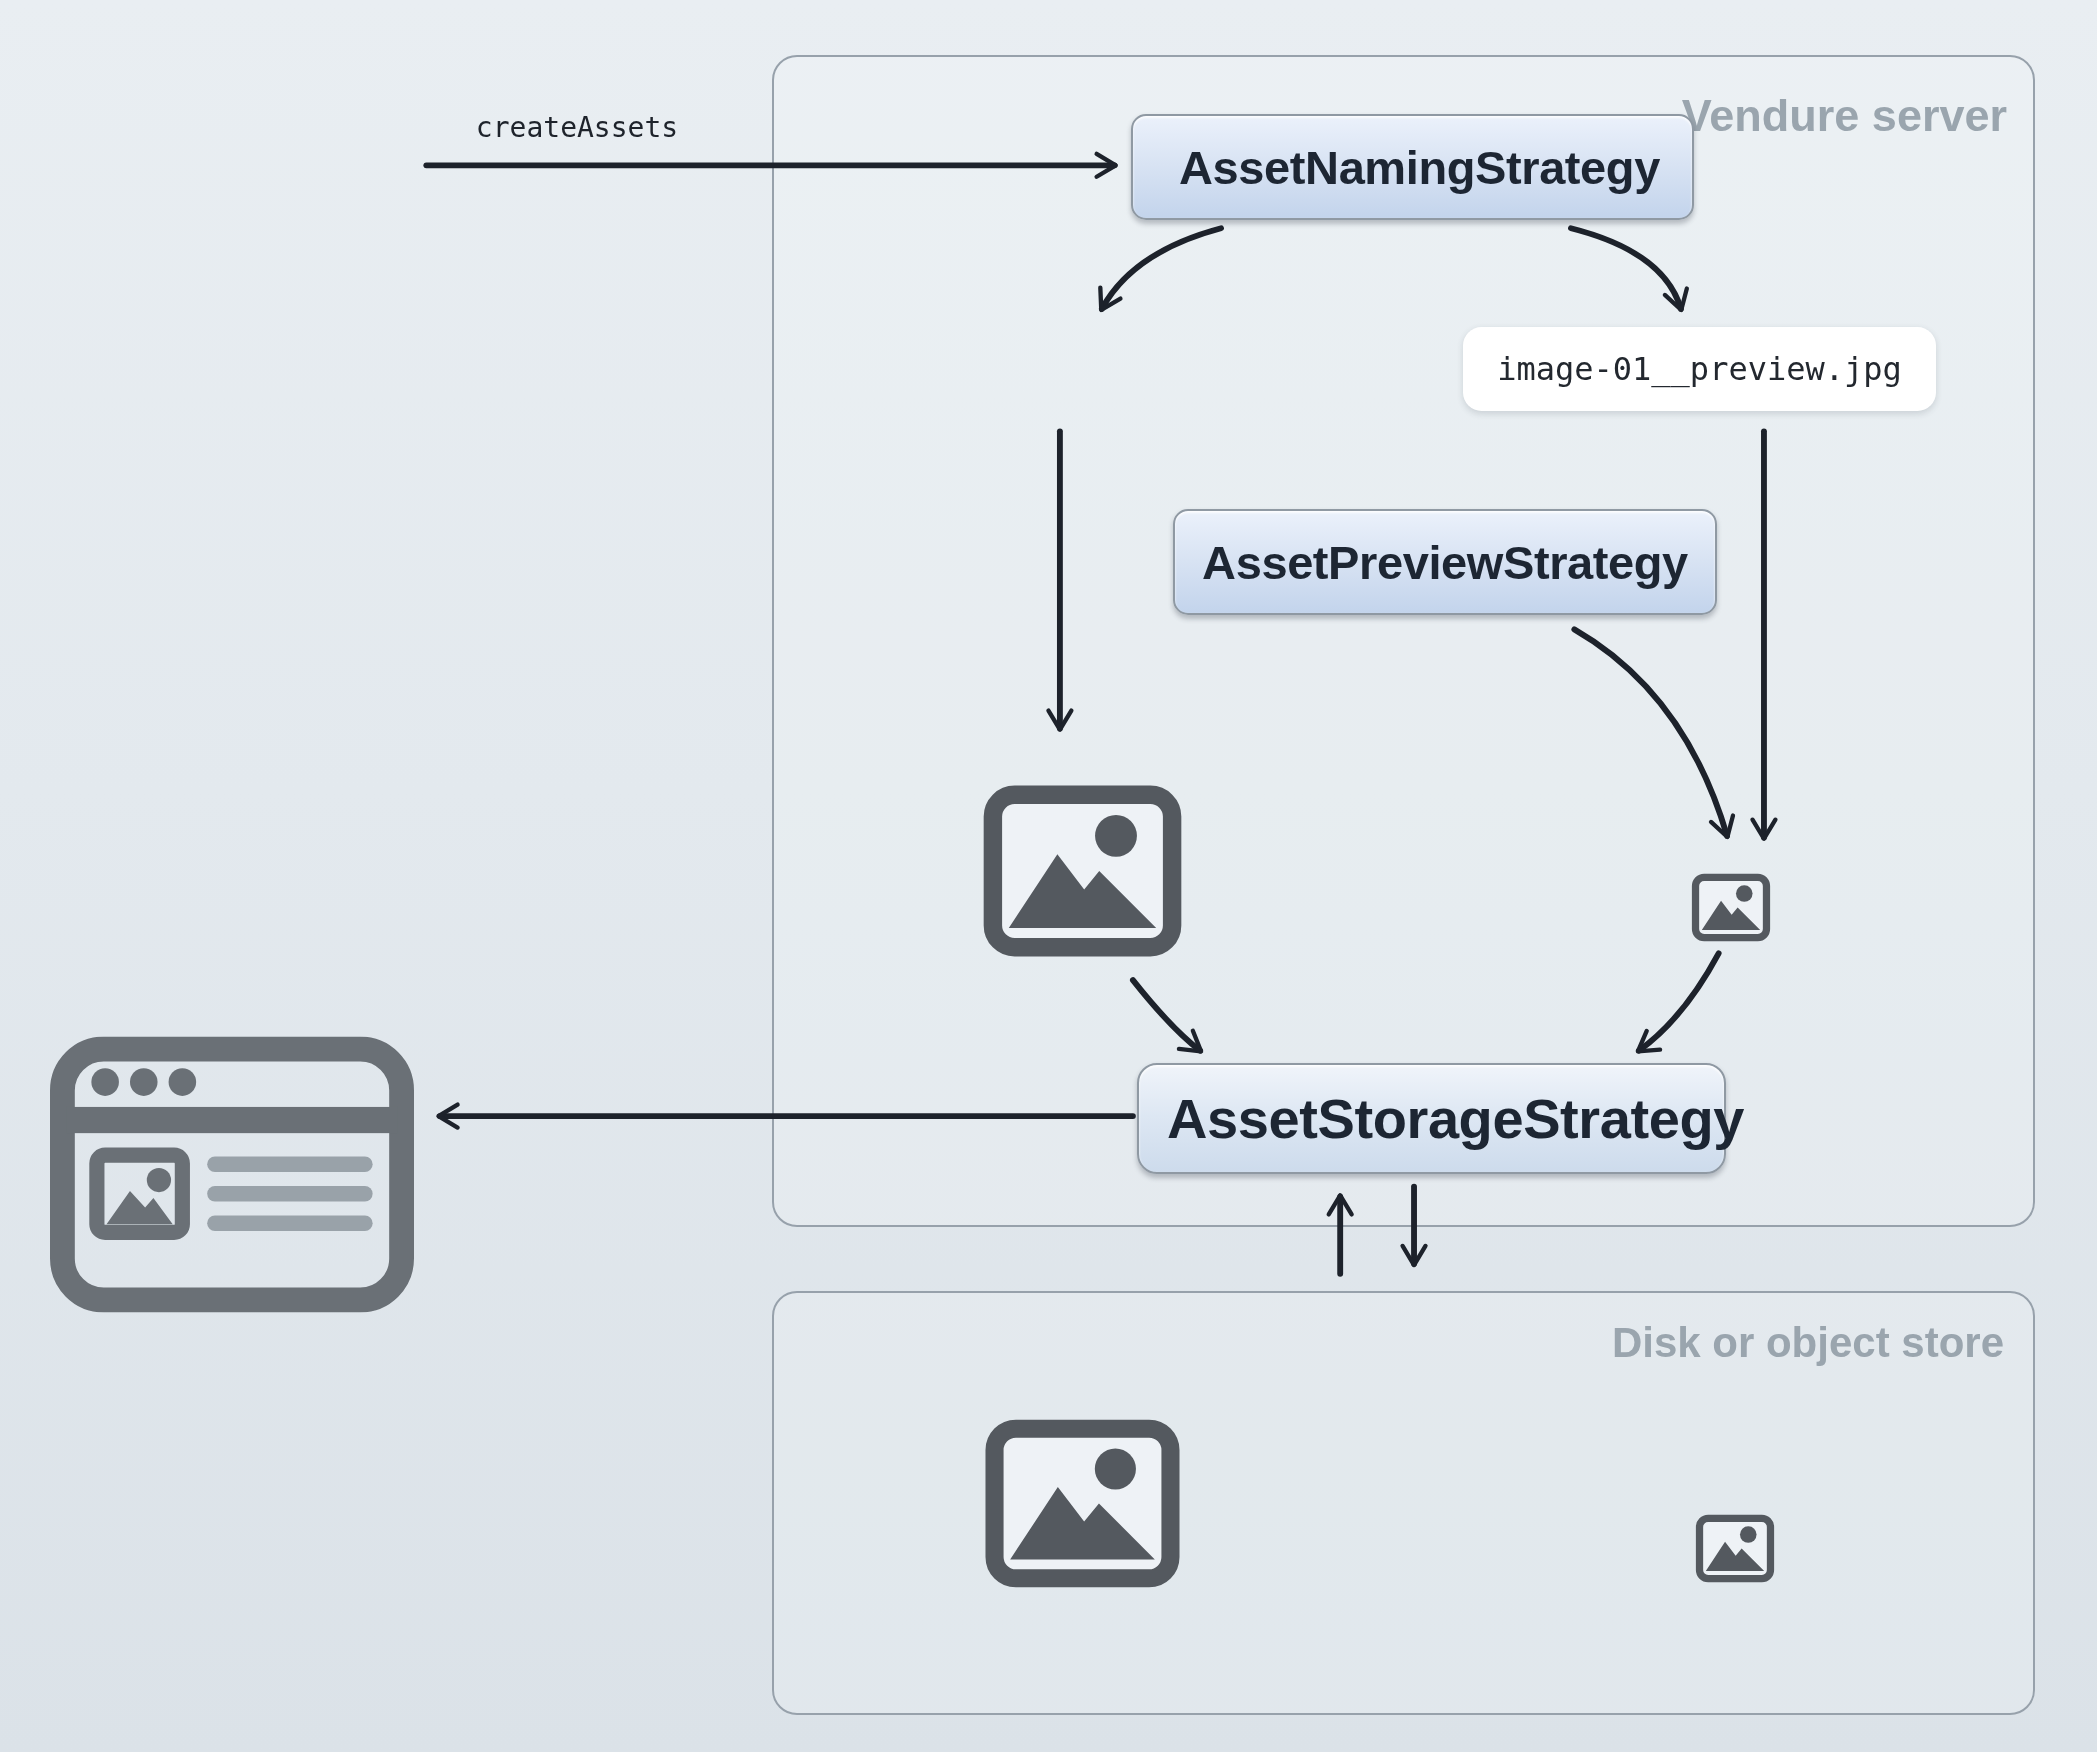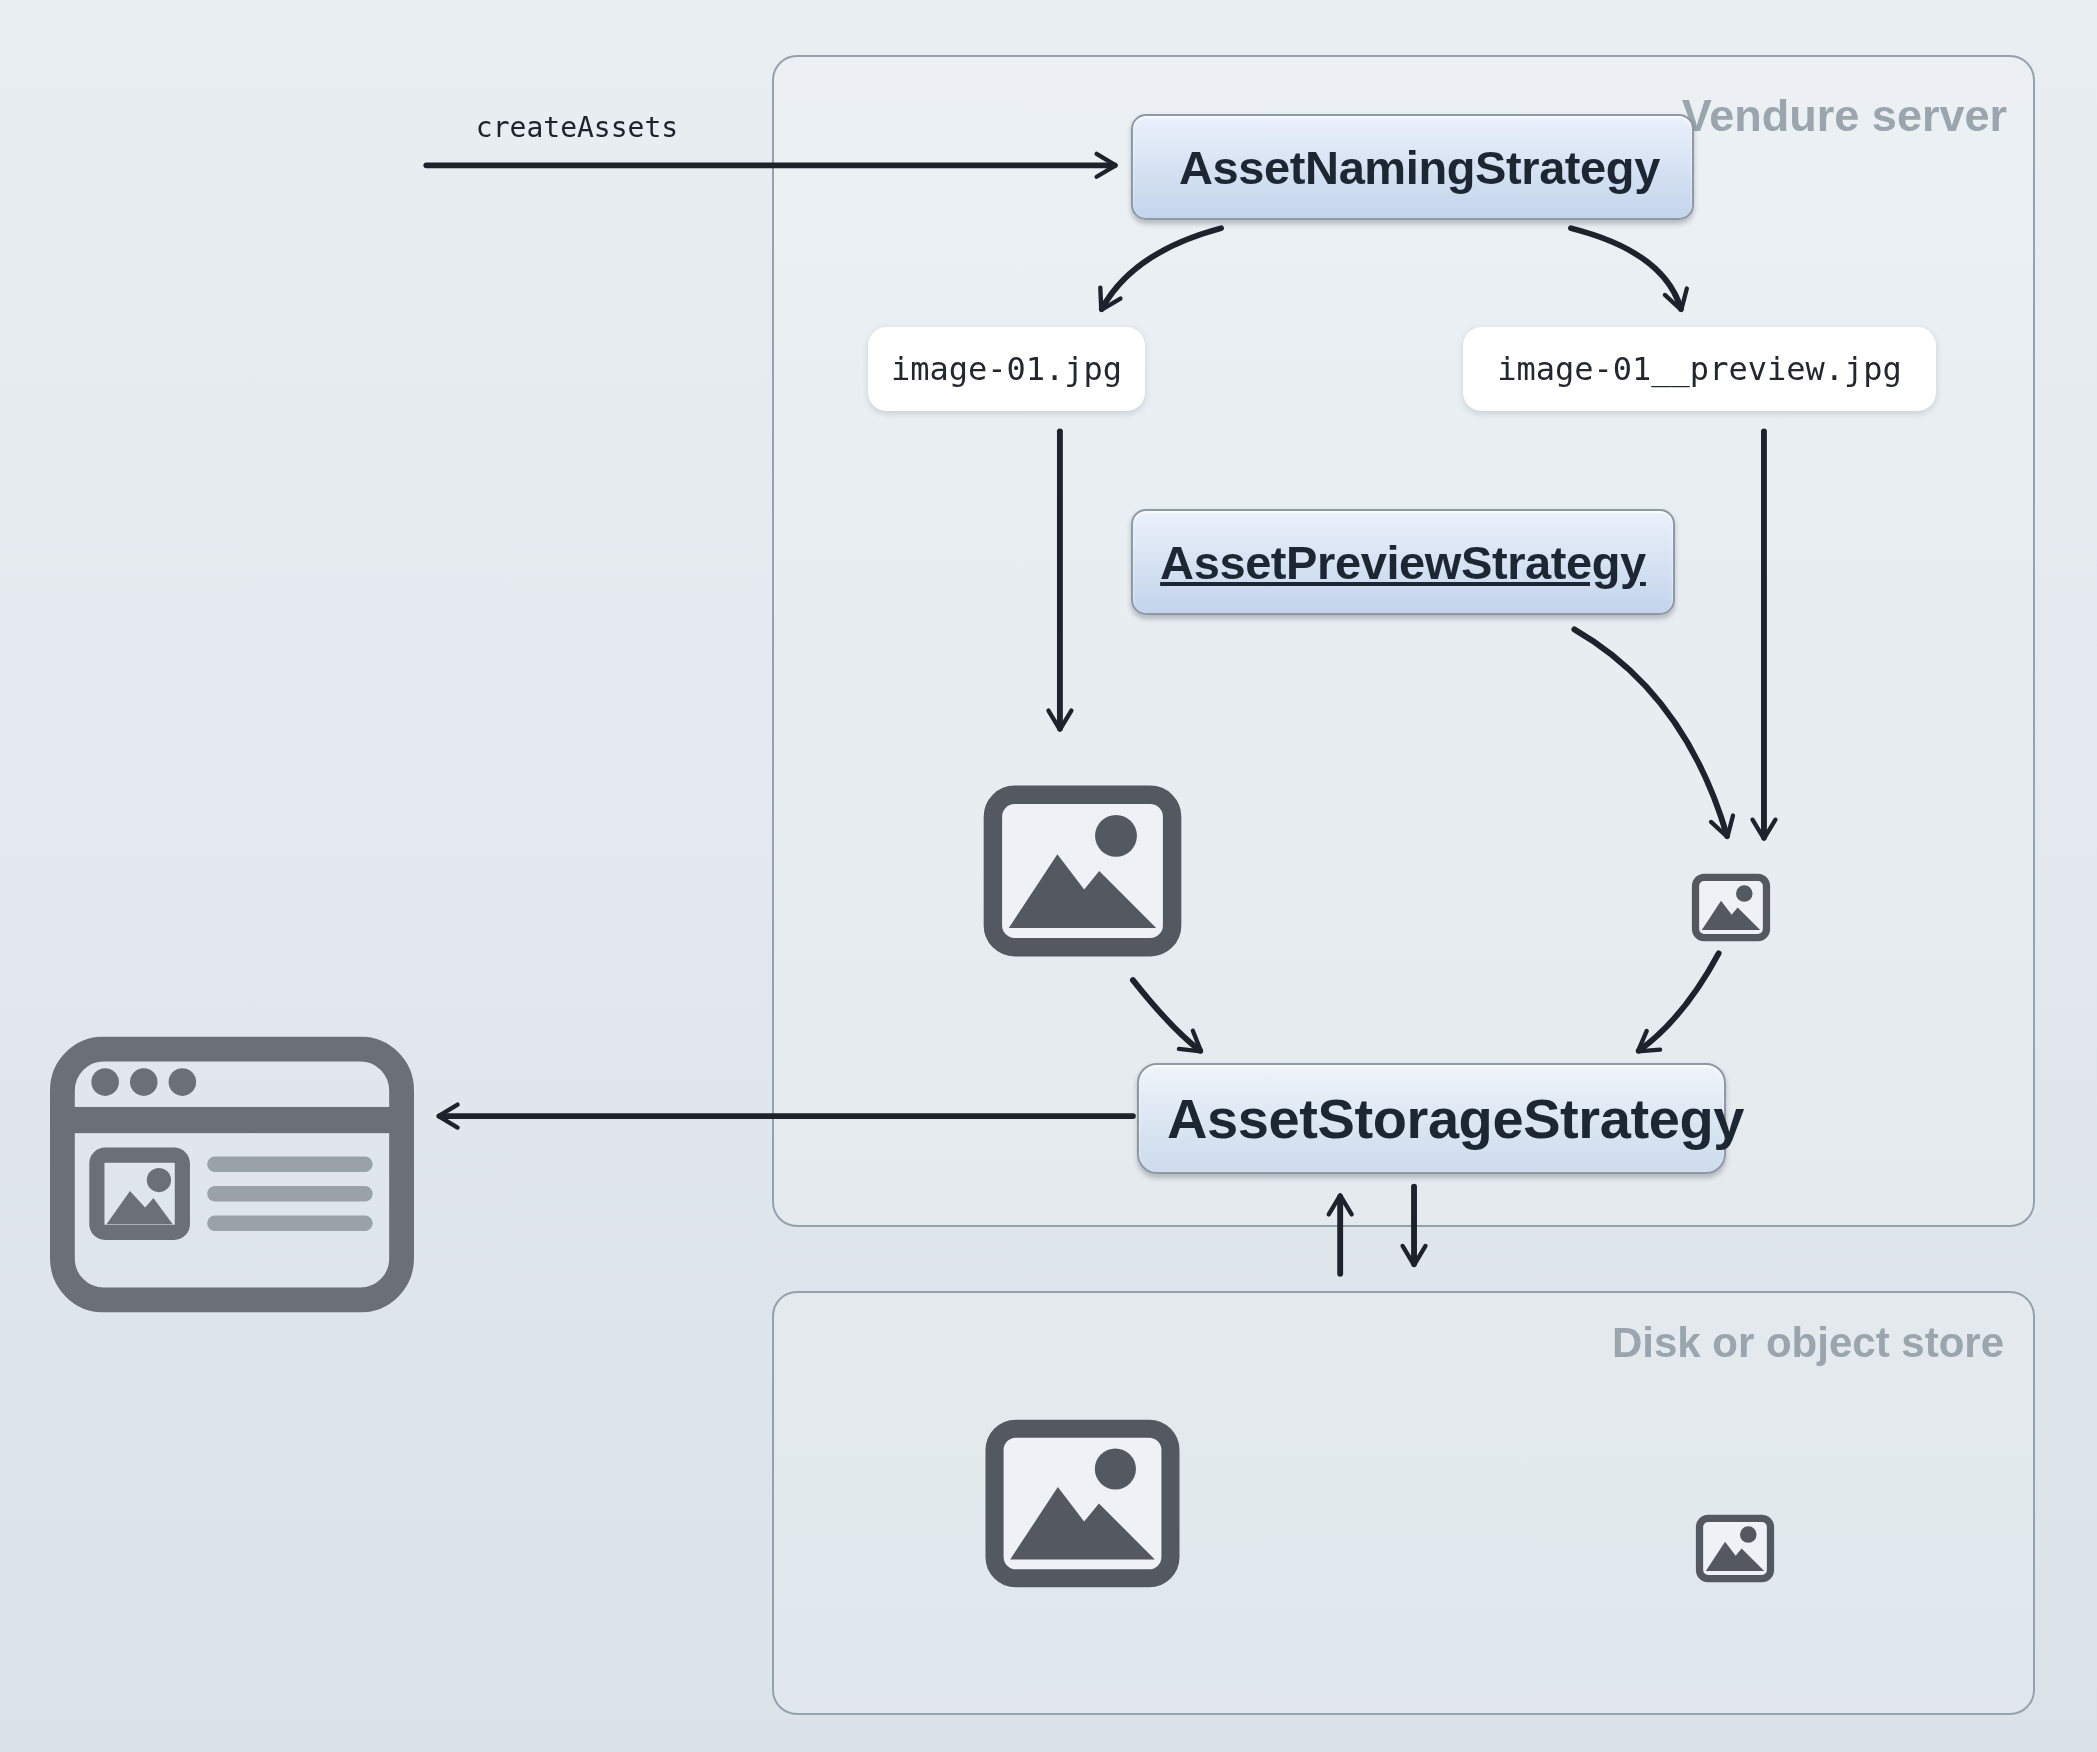--- a/index.html
+++ b/index.html
@@ -113,24 +113,23 @@
 
       <path d="M1597,1518 L1597,1426" marker-end="url(#ah)"></path>
       <path d="M1685,1414 L1685,1506" marker-end="url(#ah)"></path>
     </g>
   </svg>
 
 
   <div class="method-label">createAssets</div>
 
   <div class="bluebox" style="left:1131px;top:114px;width:545px;height:102px;padding-left:14px;">AssetNamingStrategy</div>
-  <div class="bluebox" style="left:1131px;top:509px;width:540px;height:102px;text-decoration:underline;">AssetPreviewStrategy</div>
+  <div class="bluebox" style="left:1173px;top:509px;width:540px;height:102px;">AssetPreviewStrategy</div>
   <div class="bluebox light" style="left:1137px;top:1063px;width:537px;height:107px;font-size:56px;padding-left:48px;">AssetStorageStrategy</div>
 
-  <div class="whitebox" style="left:868px;top:327px;width:277px;height:84px;">image-01.jpg</div>
   <div class="whitebox" style="left:1463px;top:327px;width:473px;height:84px;">image-01__preview.jpg</div>
 
   <svg class="abs" style="left:982px;top:782px;" width="201" height="178" viewBox="0 0 120 104">
       <use href="#photo-icon" xlink:href="#photo-icon"></use>
     </svg>
   <svg class="abs" style="left:1688px;top:873px;" width="86" height="69" viewBox="0 0 120 104">
       <use href="#photo-icon" xlink:href="#photo-icon"></use>
     </svg>
 
   <svg class="abs" style="left:982px;top:1418px;" width="201" height="171" viewBox="0 0 120 104">

